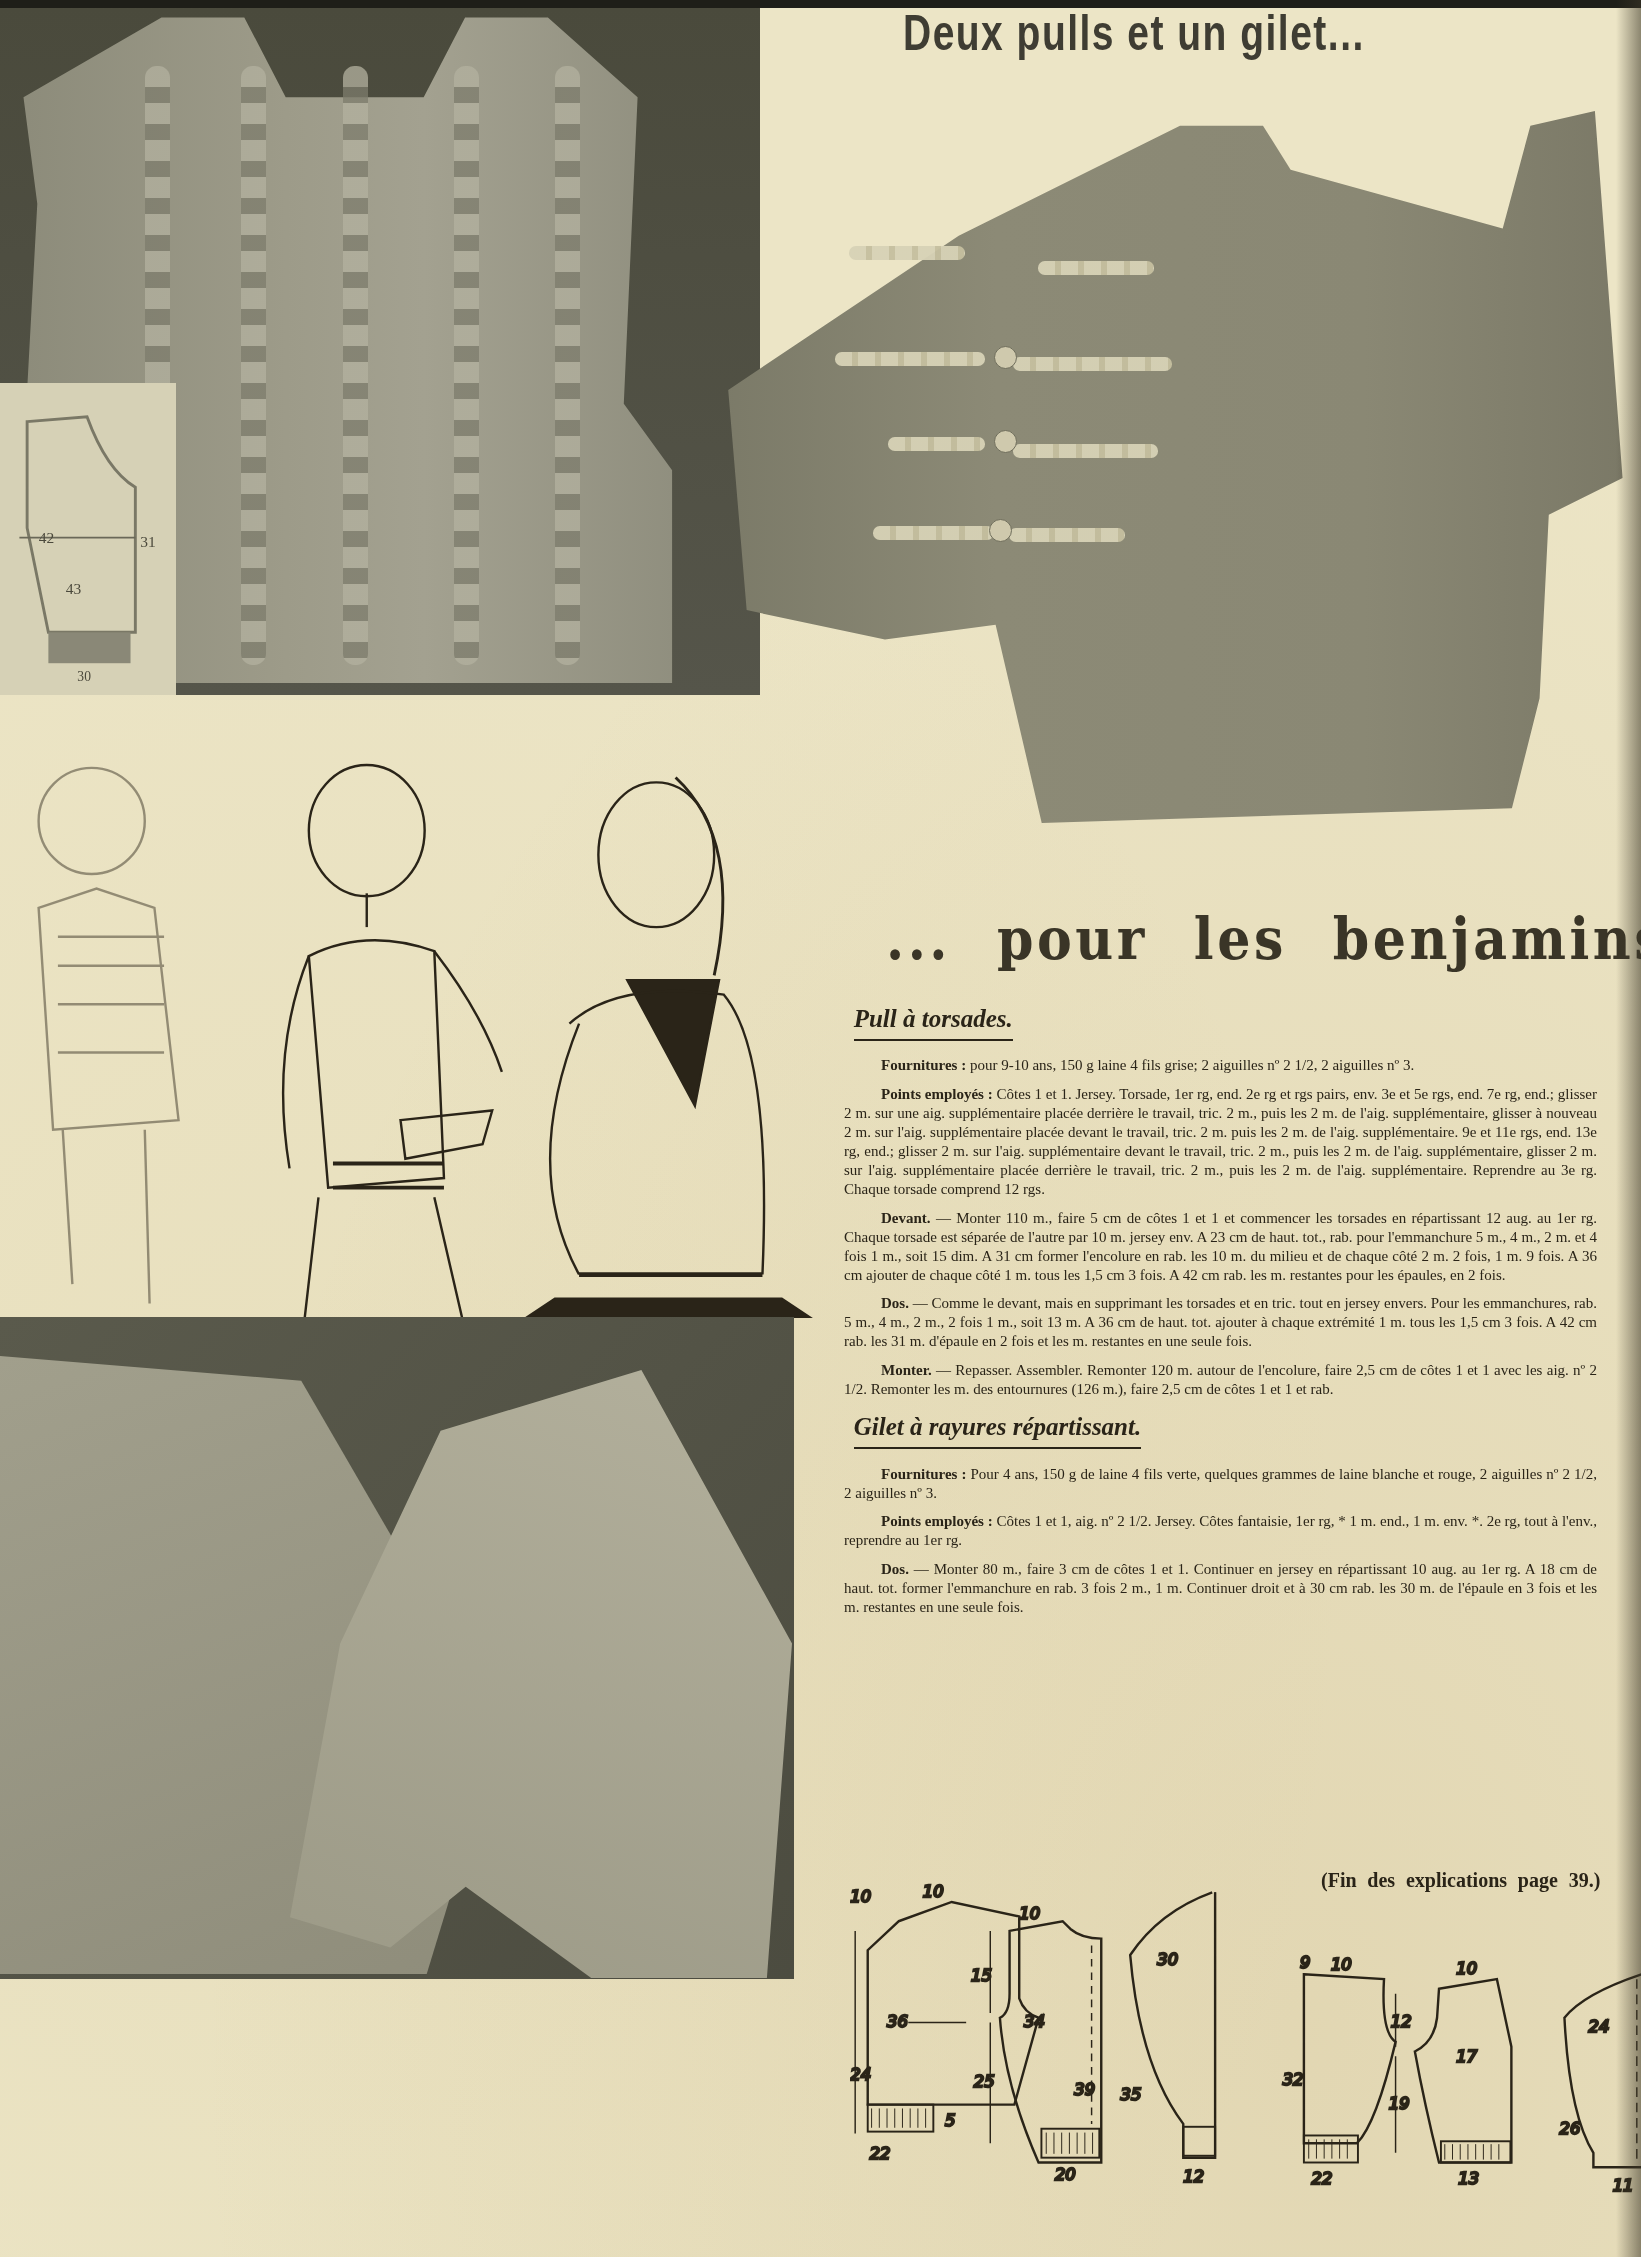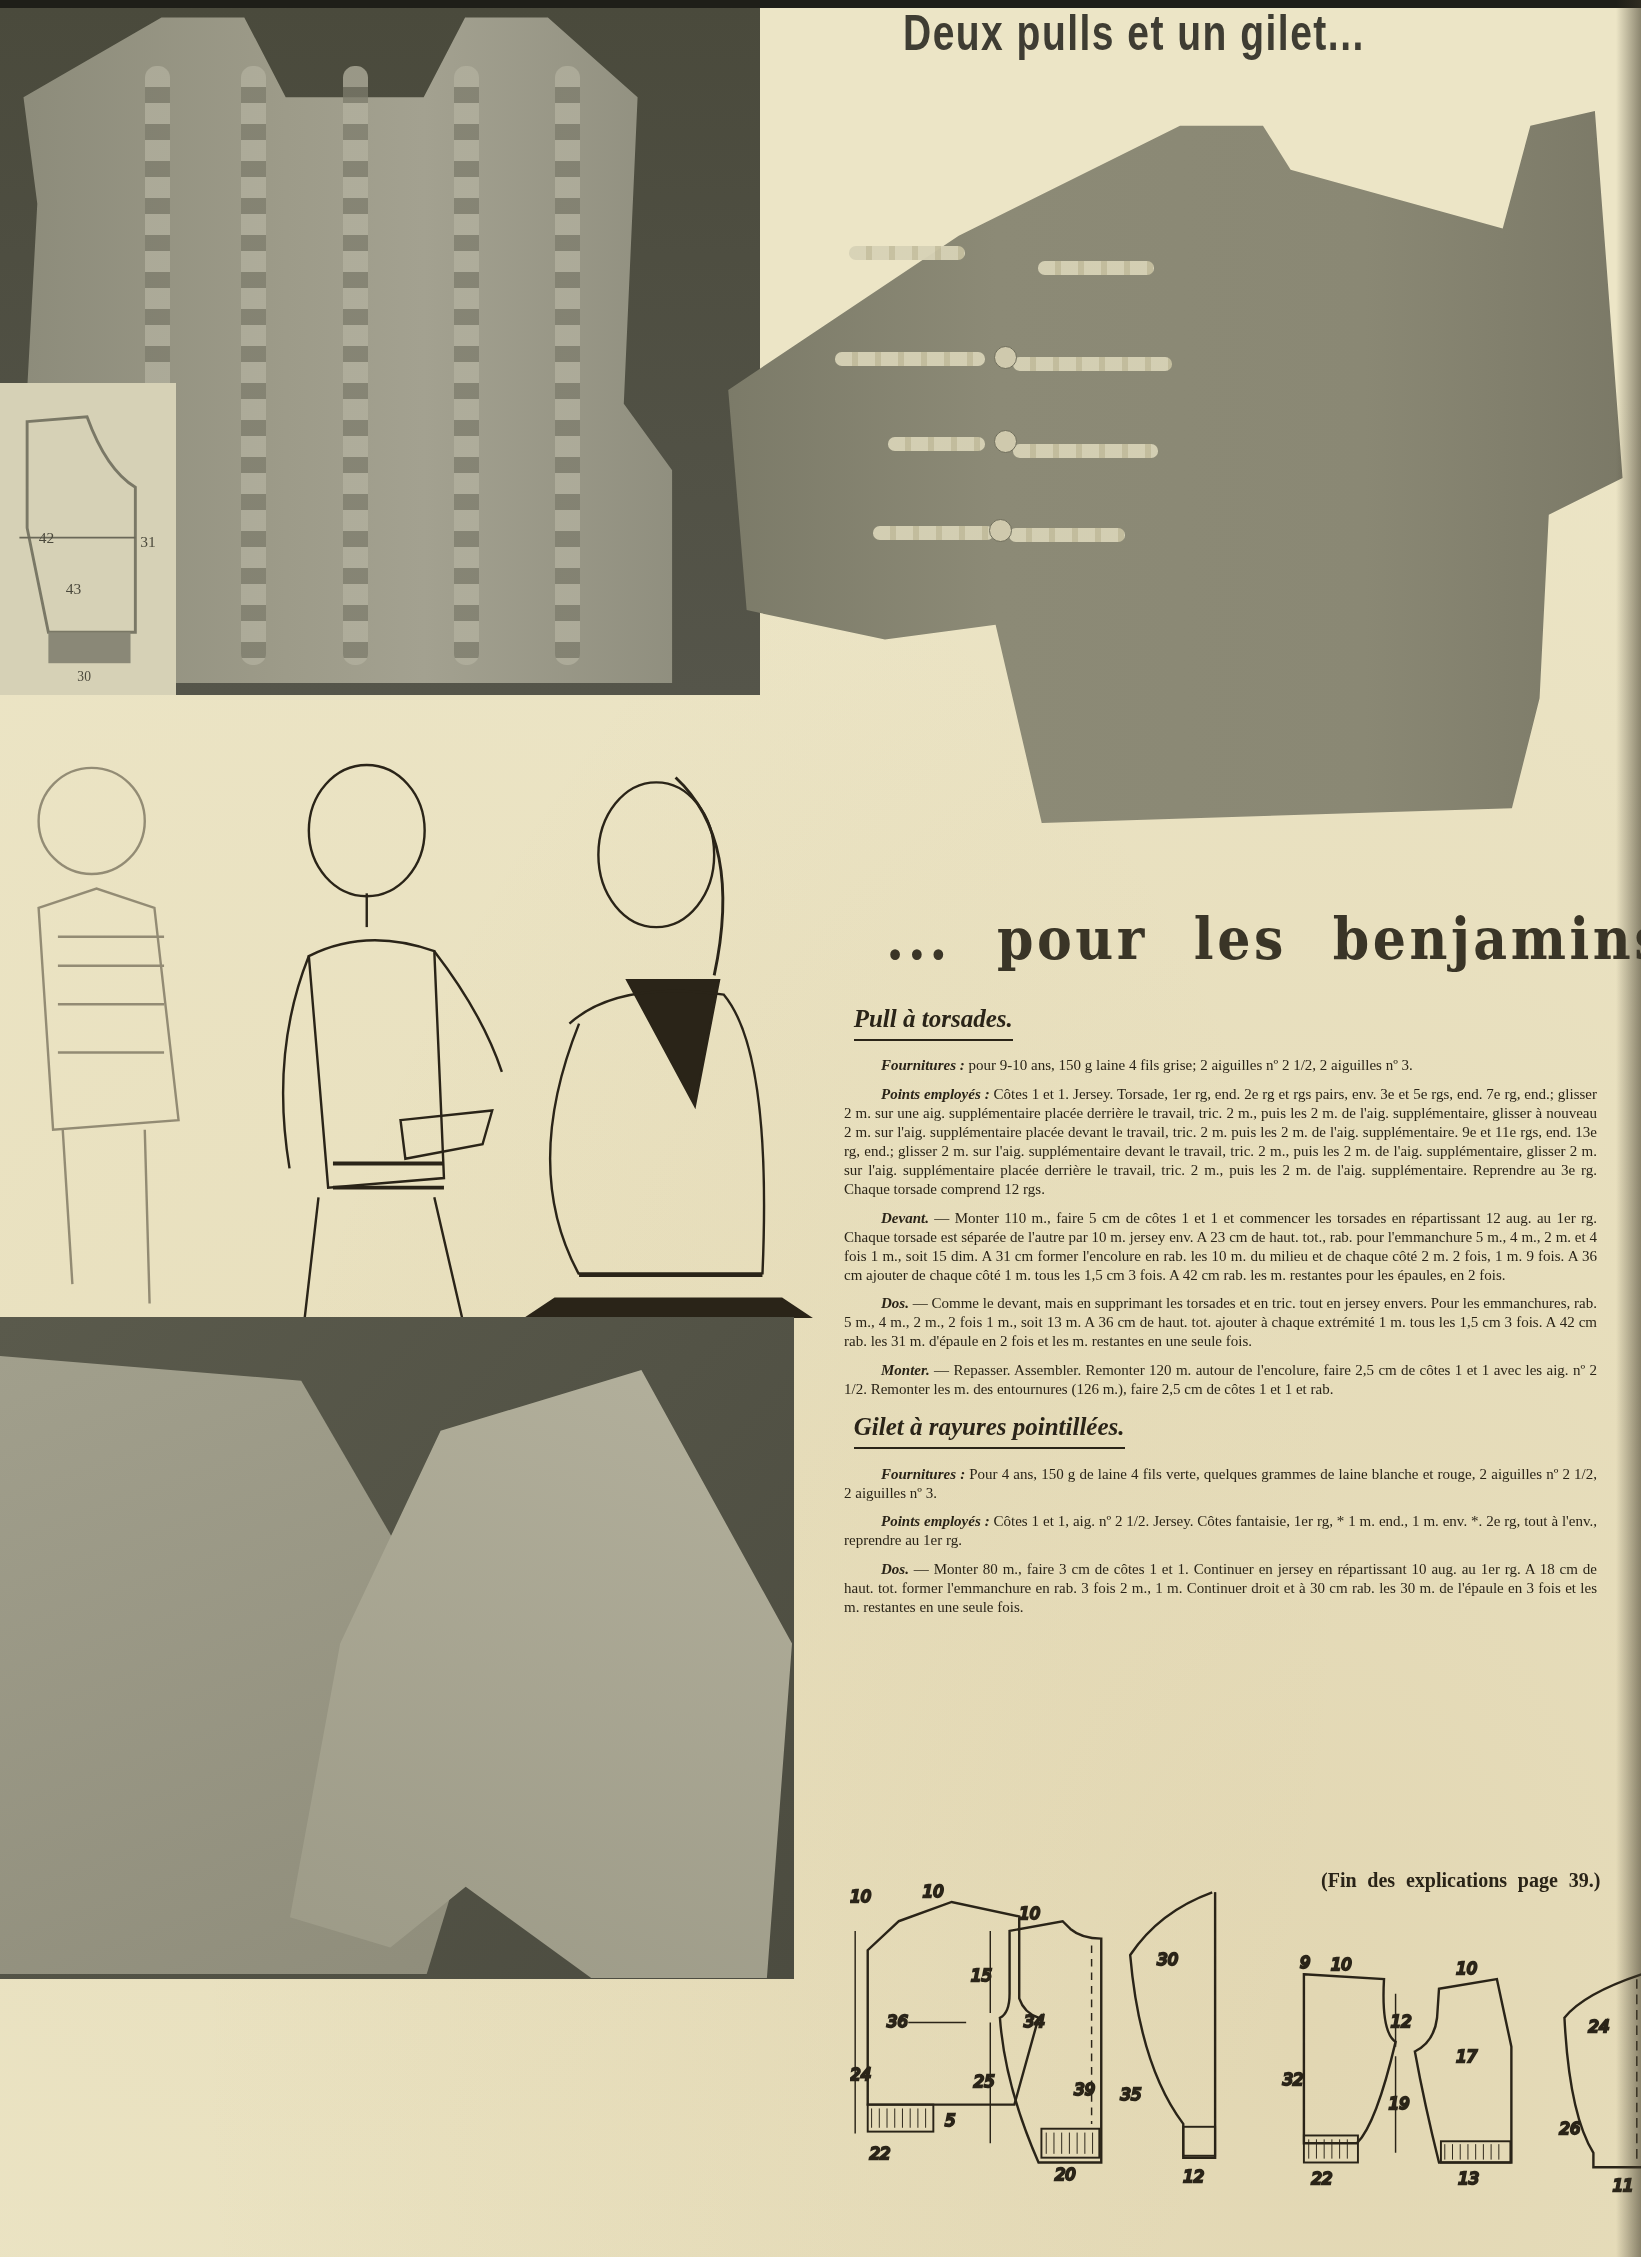--- a/index.html
+++ b/index.html
@@ -55,21 +55,21 @@
     white-space:nowrap; }
   .headline-bottom { left:886px; top:905px; font-family:"DejaVu Serif", serif; font-weight:bold;
     font-size:58px; letter-spacing:3.9px; color:#3a3527; white-space:nowrap;
     transform:scaleX(0.9); transform-origin:left top; word-spacing:27px; }
 
   
   .textcol { left:844px; top:1004px; width:753px; font-size:15px; line-height:19px; text-align:justify; }
   .section-title { font-style:italic; font-weight:bold; font-size:25px; line-height:29px;
     display:inline-block; border-bottom:2.9px solid #2a2418; padding-bottom:5.8px; margin:0 0 15.4px 9.7px; }
   .para { margin:0 0 9.7px 0; text-indent:37px; }
-  .para b { font-weight:bold;font-style:italic; }
+  .para b { font-weight:bold; }
   .endnote { left:1321px; top:1869px; font-weight:bold; font-size:20px; word-spacing:5.8px; }
 
   
   .schematics { left:850px; top:1873px; width:792px; height:386px; }
   .schem-label { font-family:"DejaVu Sans", sans-serif; font-style:italic; font-size:17px; fill:#2a2418; }
 </style>
 </head>
 <body>
 
 <div class="abs topband"></div>
@@ -152,21 +152,21 @@
 <div class="abs textcol">
   <div>
     <div class="section-title">Pull à torsades.</div>
     <p class="para"><b>Fournitures :</b><span> pour 9-10 ans, 150 g laine 4 fils grise; 2 aiguilles nº 2 1/2, 2 aiguilles nº 3.</span></p>
     <p class="para"><b>Points employés :</b><span> Côtes 1 et 1. Jersey. Torsade, 1er rg, end. 2e rg et rgs pairs, env. 3e et 5e rgs, end. 7e rg, end.; glisser 2 m. sur une aig. supplémentaire placée derrière le travail, tric. 2 m., puis les 2 m. de l'aig. supplémentaire, glisser à nouveau 2 m. sur l'aig. supplémentaire placée devant le travail, tric. 2 m. puis les 2 m. de l'aig. supplémentaire. 9e et 11e rgs, end. 13e rg, end.; glisser 2 m. sur l'aig. supplémentaire devant le travail, tric. 2 m., puis les 2 m. de l'aig. supplémentaire, glisser 2 m. sur l'aig. supplémentaire placée derrière le travail, tric. 2 m., puis les 2 m. de l'aig. supplémentaire. Reprendre au 3e rg. Chaque torsade comprend 12 rgs.</span></p>
     <p class="para"><b>Devant.</b><span> — Monter 110 m., faire 5 cm de côtes 1 et 1 et commencer les torsades en répartissant 12 aug. au 1er rg. Chaque torsade est séparée de l'autre par 10 m. jersey env. A 23 cm de haut. tot., rab. pour l'emmanchure 5 m., 4 m., 2 m. et 4 fois 1 m., soit 15 dim. A 31 cm former l'encolure en rab. les 10 m. du milieu et de chaque côté 2 m. 2 fois, 1 m. 9 fois. A 36 cm ajouter de chaque côté 1 m. tous les 1,5 cm 3 fois. A 42 cm rab. les m. restantes pour les épaules, en 2 fois.</span></p>
     <p class="para"><b>Dos.</b><span> — Comme le devant, mais en supprimant les torsades et en tric. tout en jersey envers. Pour les emmanchures, rab. 5 m., 4 m., 2 m., 2 fois 1 m., soit 13 m. A 36 cm de haut. tot. ajouter à chaque extrémité 1 m. tous les 1,5 cm 3 fois. A 42 cm rab. les 31 m. d'épaule en 2 fois et les m. restantes en une seule fois.</span></p>
     <p class="para"><b>Monter.</b><span> — Repasser. Assembler. Remonter 120 m. autour de l'encolure, faire 2,5 cm de côtes 1 et 1 avec les aig. nº 2 1/2. Remonter les m. des entournures (126 m.), faire 2,5 cm de côtes 1 et 1 et rab.</span></p>
   </div>
   <div style="margin-top:13.5px">
-    <div class="section-title">Gilet à rayures pointillées.</div>
+    <div class="section-title">Gilet à rayures répartissant.</div>
     <p class="para"><b>Fournitures :</b><span> Pour 4 ans, 150 g de laine 4 fils verte, quelques grammes de laine blanche et rouge, 2 aiguilles nº 2 1/2, 2 aiguilles nº 3.</span></p>
     <p class="para"><b>Points employés :</b><span> Côtes 1 et 1, aig. nº 2 1/2. Jersey. Côtes fantaisie, 1er rg, * 1 m. end., 1 m. env. *. 2e rg, tout à l'env., reprendre au 1er rg.</span></p>
     <p class="para"><b>Dos.</b><span> — Monter 80 m., faire 3 cm de côtes 1 et 1. Continuer en jersey en répartissant 10 aug. au 1er rg. A 18 cm de haut. tot. former l'emmanchure en rab. 3 fois 2 m., 1 m. Continuer droit et à 30 cm rab. les 30 m. de l'épaule en 3 fois et les m. restantes en une seule fois.</span></p>
   </div>
 </div>
 
 <div class="abs endnote">(Fin des explications page 39.)</div>
 
 <div class="abs schematics">
   <svg width="792" height="386" viewBox="0 0 820 400" fill="none" stroke="#2a2418" stroke-width="2.5">

